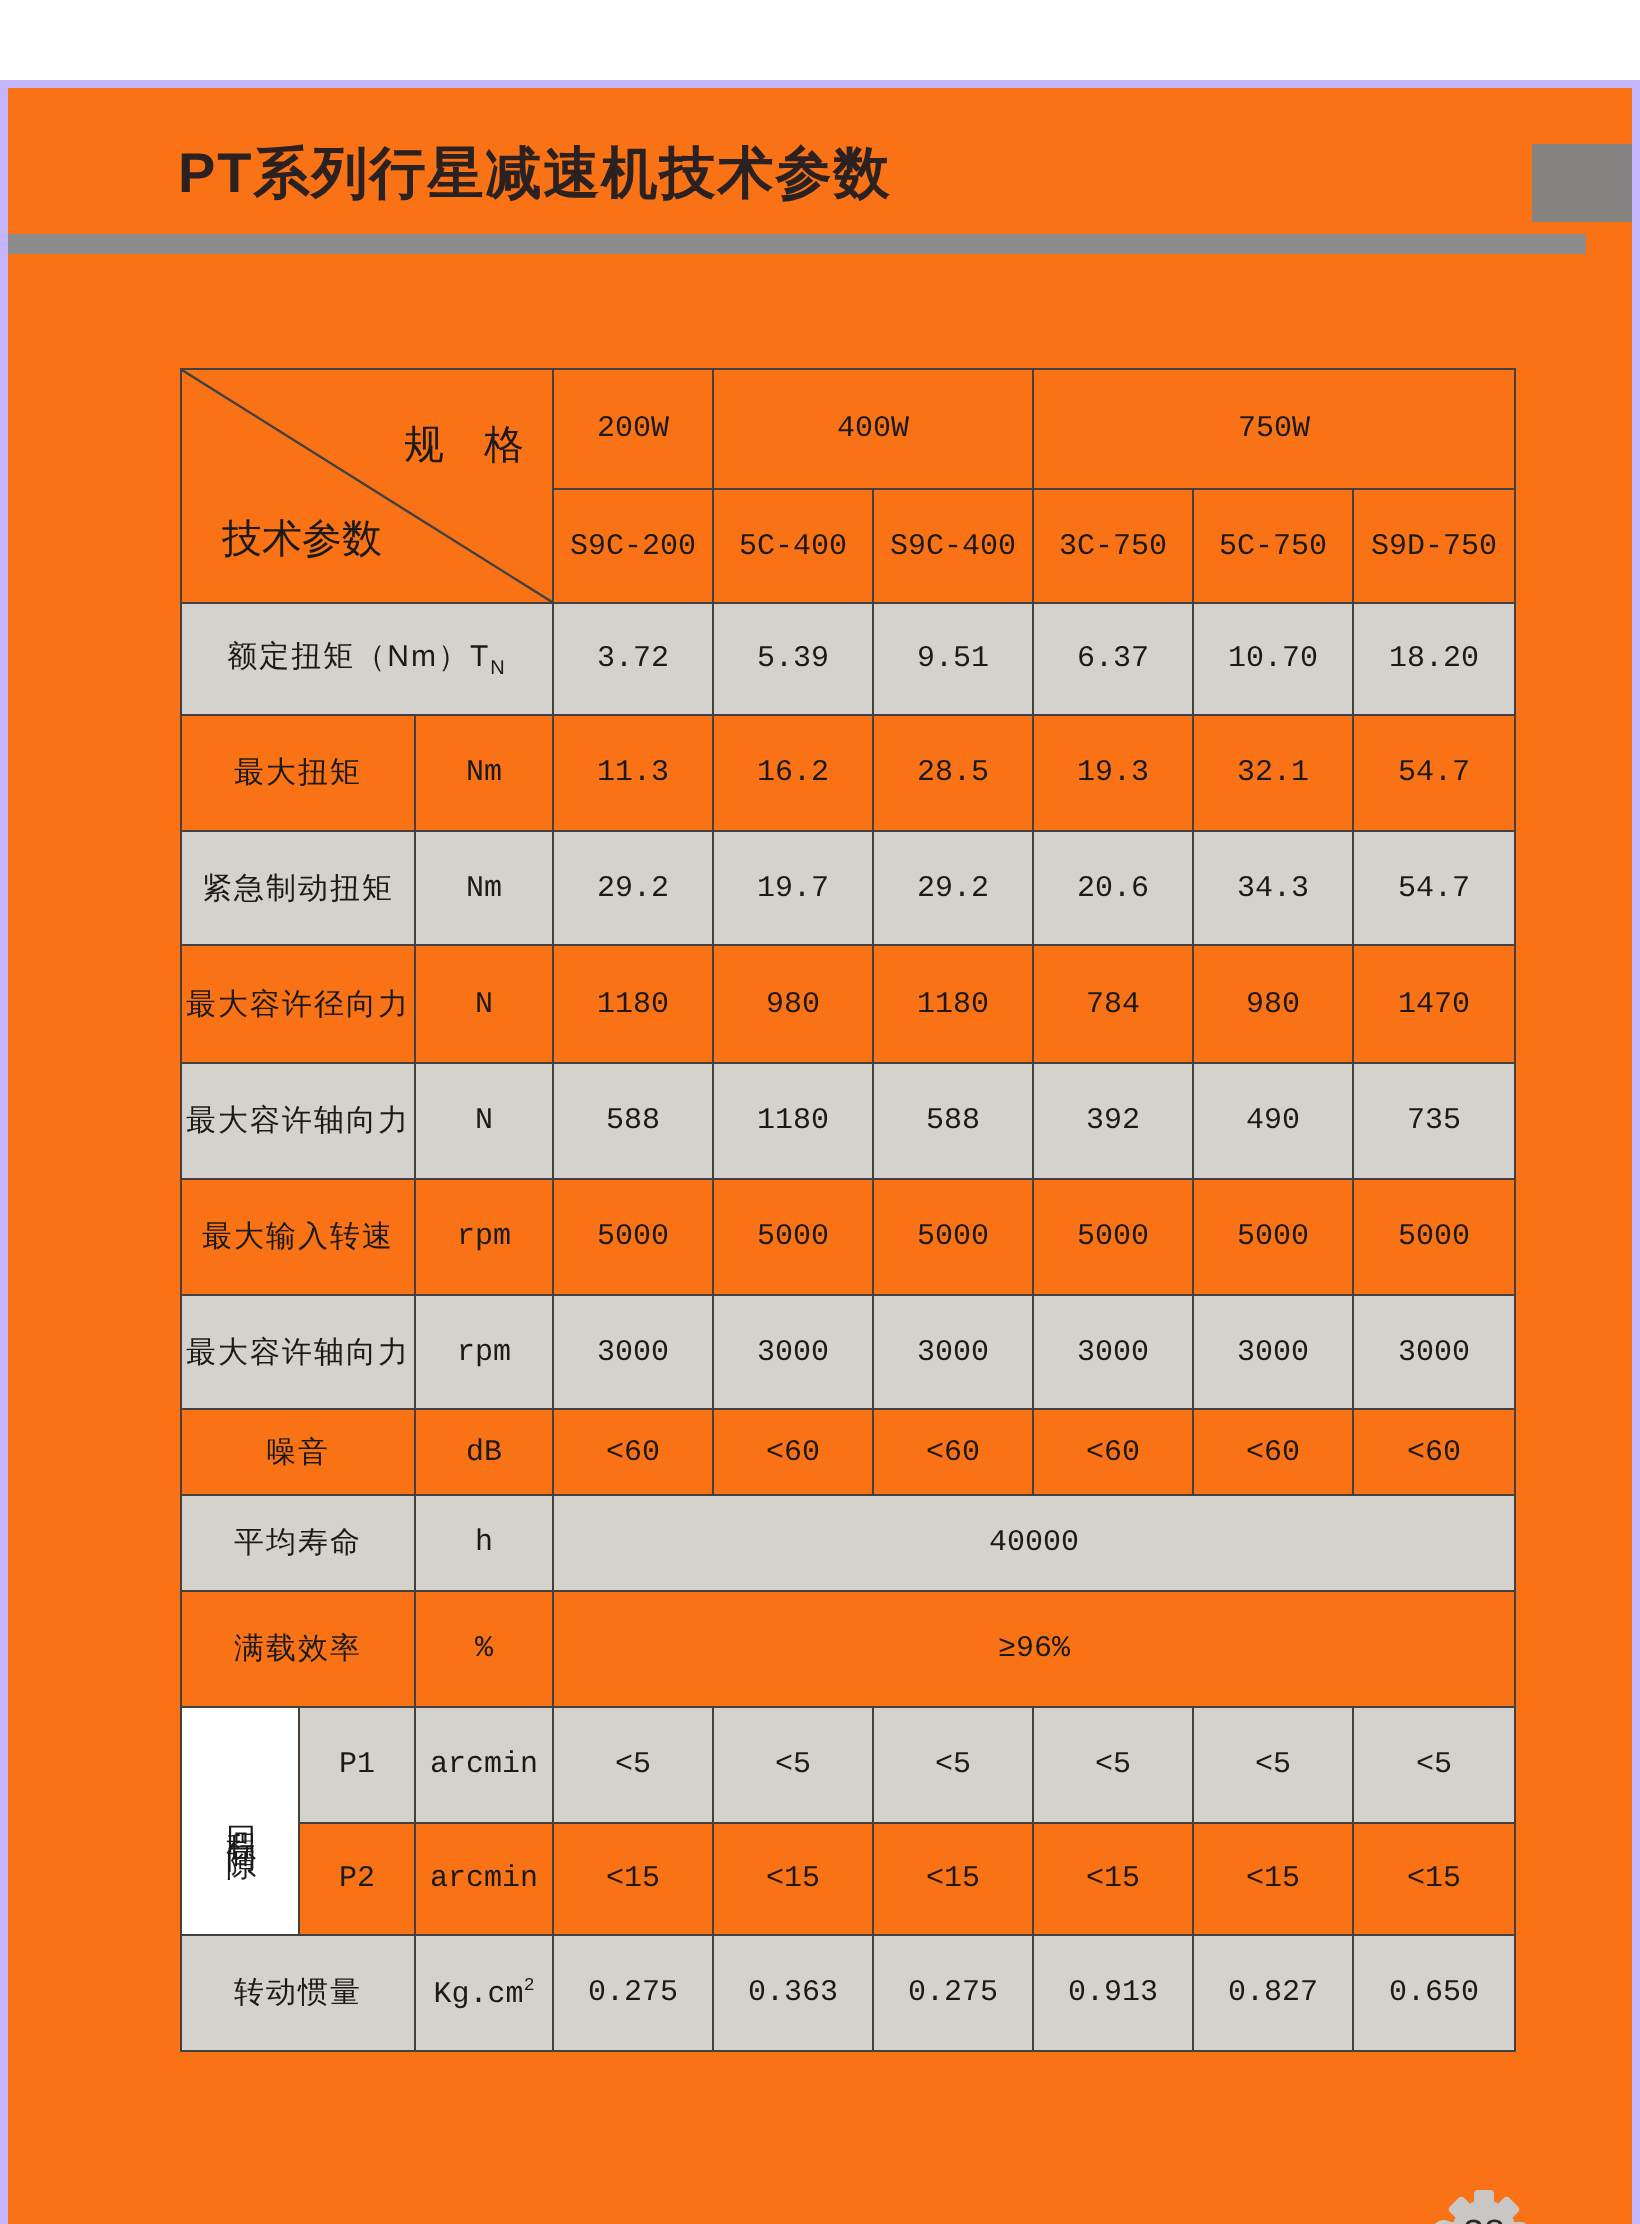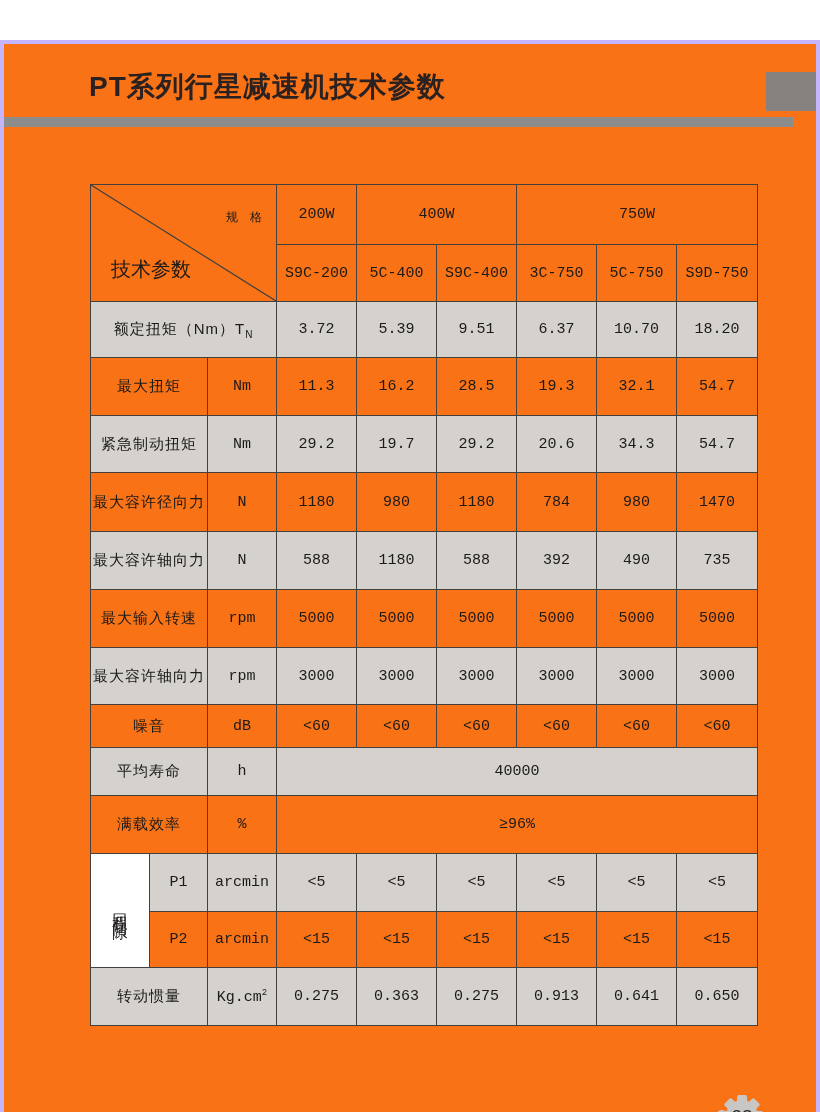--- a/index.html
+++ b/index.html
@@ -28,21 +28,21 @@
   }
   td.shaded { background:#d5d2cd; }
   .val, .model { font-family:"Liberation Mono", monospace; font-size:15px; }
   .unit { font-family:"Liberation Mono", monospace; font-size:14px; }
   .zhlabel { letter-spacing:1px; }
   sub.tn { font-size:10px; }
   sup.sq { font-size:9px; }
 
   td.corner { position:relative; }
   td.corner svg { position:absolute; left:0; top:0; width:100%; height:100%; }
-  .corner-spec { position:absolute; top:24px; right:14px; font-size:12px; color:#1c1a19; }
+  .corner-spec { position:absolute; top:24px; right:14px; font-size:20px; color:#1c1a19; }
   .corner-param { position:absolute; bottom:18px; left:20px; font-size:20px; color:#1c1a19;text-align:right; }
 
   .vtext {
     writing-mode:vertical-rl; text-orientation:upright;
     display:inline-block; letter-spacing:4px; font-size:15px; line-height:1.15;
   }
 
   .footer-line { position:absolute; left:439px; top:1071px; width:279px; height:2px; background:#c6c4c4; }
   .footer-dot { position:absolute; left:712px; top:1066px; width:12px; height:12px; border-radius:50%; background:#cdcbcb; }
   .gear-wrap { position:absolute; left:716px; top:1050px; width:44px; height:44px; }
@@ -214,21 +214,21 @@
       <td class="val">&lt;15</td>
     </tr>
 
     <tr style="height:58px">
       <td class="shaded zhlabel" colspan="2">转动惯量</td>
       <td class="shaded unit"><span>Kg.cm</span><sup class="sq">2</sup></td>
       <td class="shaded val">0.275</td>
       <td class="shaded val">0.363</td>
       <td class="shaded val">0.275</td>
       <td class="shaded val">0.913</td>
-      <td class="shaded val">0.641</td>
+      <td class="shaded val">0.827</td>
       <td class="shaded val">0.650</td>
     </tr>
   </tbody>
     </table>
 
   <div class="footer-line"></div>
   <div class="footer-dot"></div>
   <div class="gear-wrap">
     <svg width="44" height="44" viewBox="-22 -22 44 44">
       <g fill="#c9c7c6">

